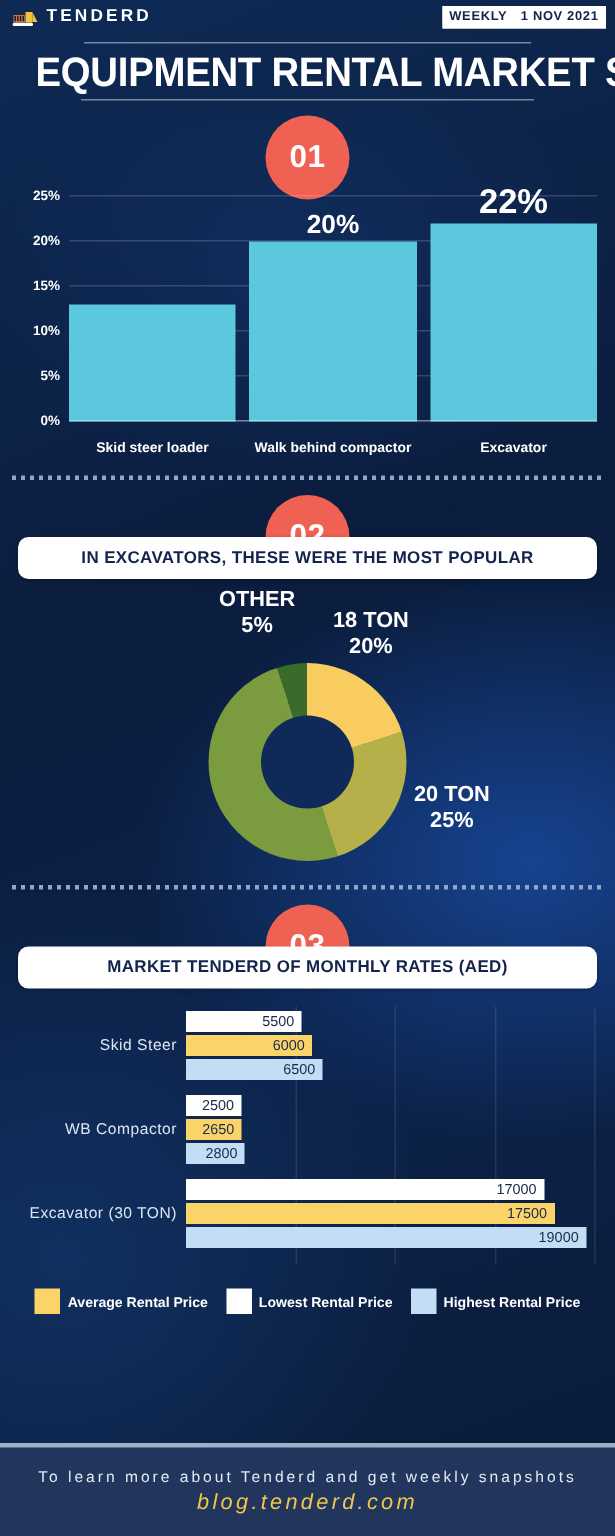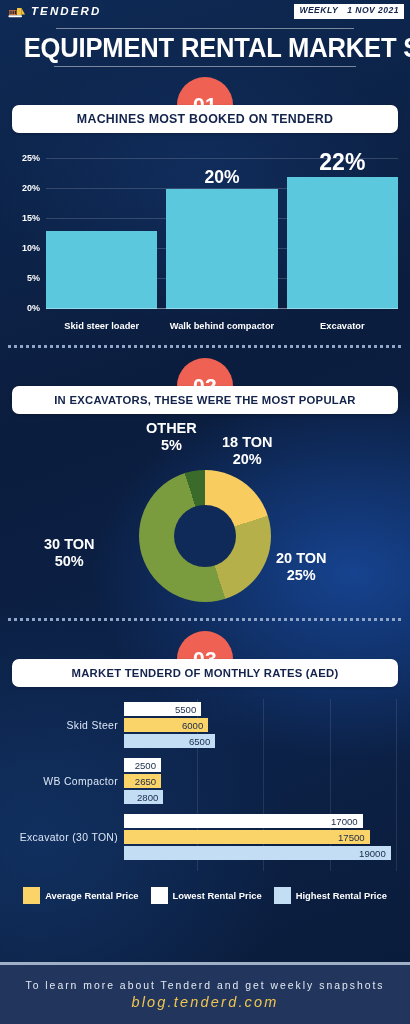--- a/index.html
+++ b/index.html
@@ -23,21 +23,20 @@
     background:
       radial-gradient(ellipse 300px 200px at 50% 18%, rgba(30,80,160,.22), rgba(0,0,0,0) 70%);
   }
 
   
   .topbar {
     position: relative; z-index:3;
     height: 22px;
     display: flex; align-items: center;
     padding: 0 6px 0 8px;
-    font-style: italic;
   }
   .brand { display: flex; align-items: center; gap: 5px; }
   .brand-mark { display:block; }
   .brand-name {
     color: #ffffff; font-size: 11.5px; font-weight: 700;
     letter-spacing: 2.1px;
   }
   .date-badge {
     margin-left: auto;
     display: flex; align-items: flex-start;
@@ -237,21 +236,20 @@
   </div>
 
   <div class="title-wrap">
     <div class="rule"></div>
     <h1 class="main-title">EQUIPMENT RENTAL MARKET SNAPSHOT</h1>
     <div class="rule bottom"></div>
   </div>
 
   <div class="sec-head">
     <div class="badge">01</div>
-    <div class="pill">MACHINES MOST BOOKED ON TENDERD</div>
   </div>
 
   <div class="vchart">
     <div class="vplot" id="vplot">
         <div class="gridline" style="bottom: 0%;">
           <span class="ytick">0%</span>
         </div>
         <div class="gridline" style="bottom: 20%;">
           <span class="ytick">5%</span>
         </div>
@@ -300,24 +298,20 @@
     <div class="donut" id="donut" style="background: conic-gradient(rgb(248, 204, 94) 0deg, rgb(248, 204, 94) 72deg, rgb(181, 176, 74) 72deg, rgb(181, 176, 74) 162deg, rgb(122, 155, 62) 162deg, rgb(122, 155, 62) 342deg, rgb(59, 107, 42) 342deg, rgb(59, 107, 42) 360deg);">
       <div class="donut-hole"></div>
     </div>
     <div class="dlabel" id="lab-other" style="left:146px; top:0px;">
       <span>OTHER</span>
       <span class="pct">5%</span>
     </div>
     <div class="dlabel" id="lab-18" style="left:222px; top:14px;">
       <span>18 TON</span>
       <span class="pct">20%</span>
-    </div>
-    <div class="dlabel" id="lab-30" style="left:44px; top:116px;">
-      <span>30 TON</span>
-      <span class="pct">50%</span>
     </div>
     <div class="dlabel" id="lab-20" style="left:276px; top:130px;text-align:center;">
       <span>20 TON</span>
       <span class="pct">25%</span>
     </div>
   </div>
 
   <div class="dots"></div>
 
   <div class="sec-head">

